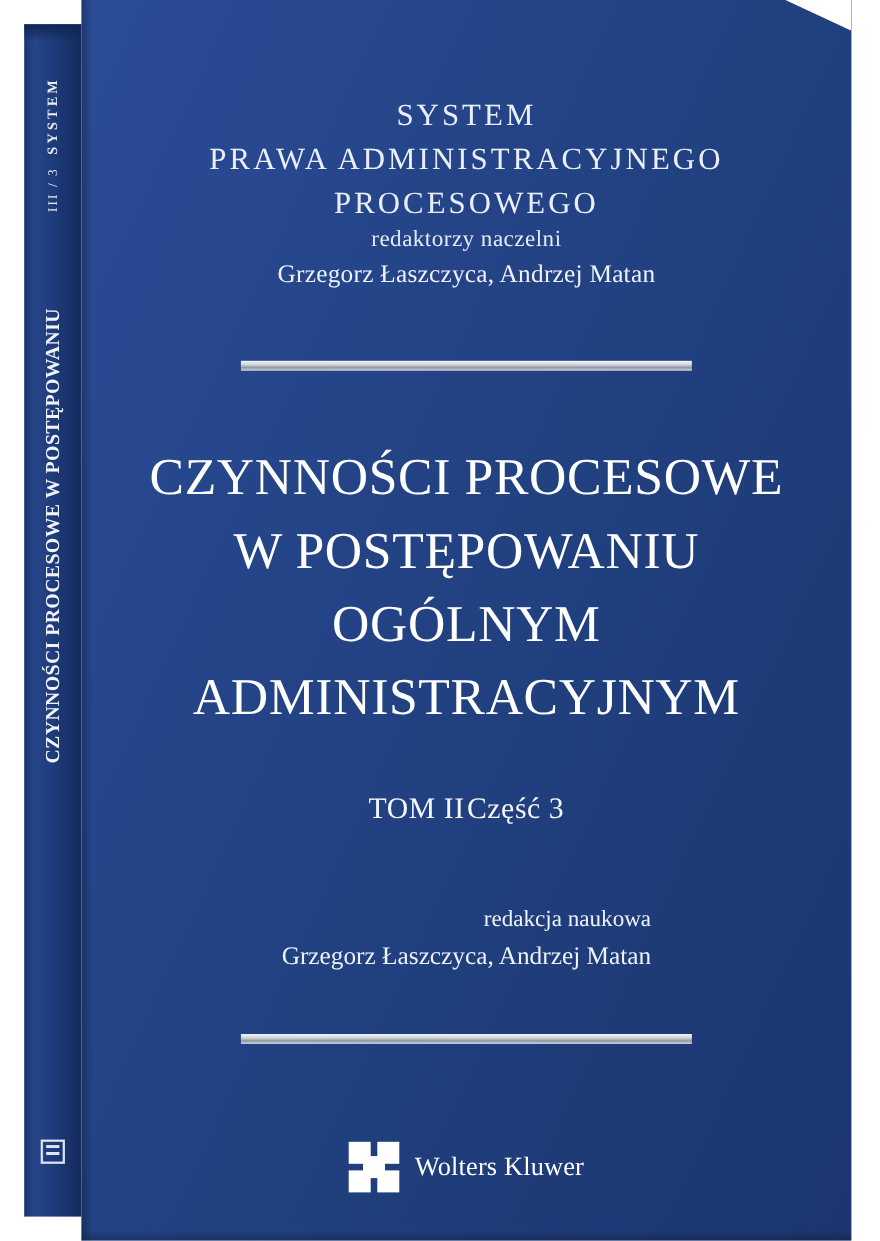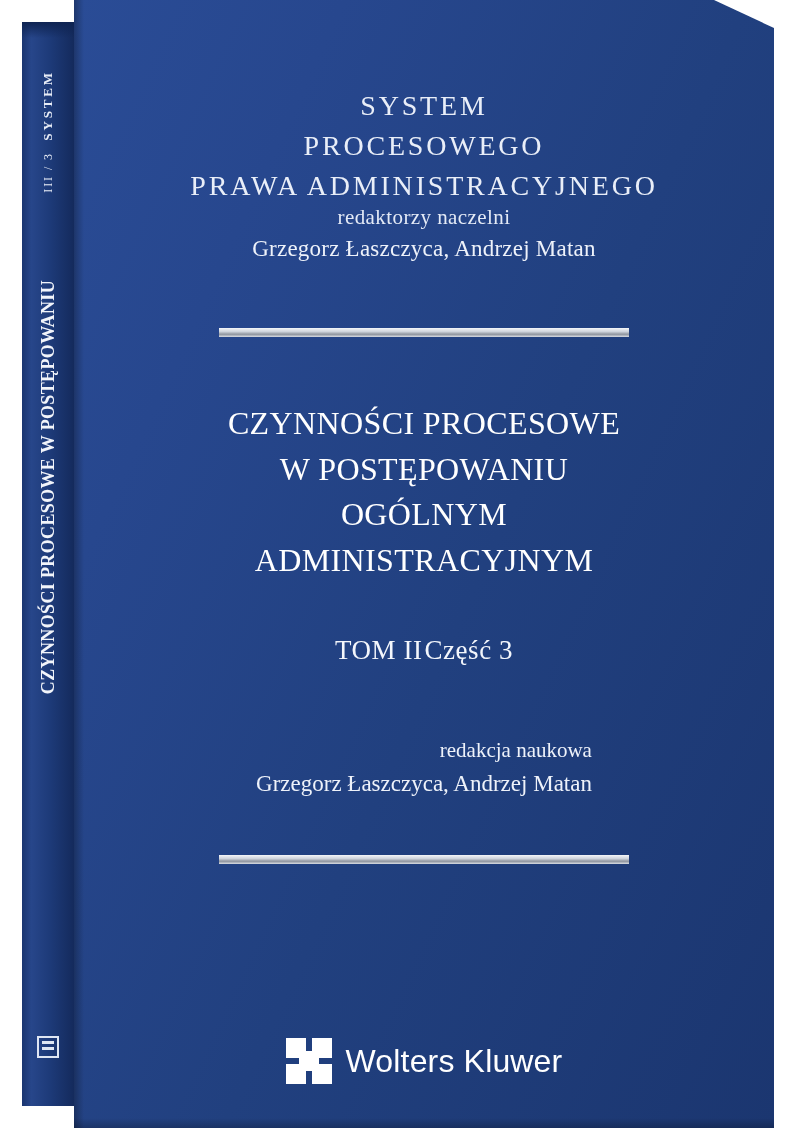--- a/index.html
+++ b/index.html
@@ -157,21 +157,21 @@
     background: linear-gradient(to bottom, #f4f6f9 0%, #cfd4dc 40%, #8f959f 70%, #d9dde4 100%);
     margin: 0 auto;
   }
   .rule-top { margin-top: 66px; }
   .rule-bottom { margin-top: 0; }
 
   .main-title {
     text-align: center;
     color: #ffffff;
     margin-top: 64px;
-    font-size: 32px;
+    font-size: 47px;
     line-height: 1.42;
     letter-spacing: 0.012em;
   }
   .main-title div { white-space: nowrap; }
 
   .volume {
     margin-top: 52px;
     text-align: center;
     color: #f3f6fc;
     font-size: 27px;
@@ -209,23 +209,23 @@
     height: 46px;
     position: relative;
     flex: 0 0 auto;
   }
   .wk-mark .sq {
     position: absolute;
     background: #ffffff;
   }
   .wk-name {
     color: #ffffff;
-    font-size: 32px;
+    font-size: 24px;
     letter-spacing: 0.005em;
-    font-family: Liberation Sans, sans-serif;
+    font-family: Liberation Serif, serif;
     font-weight: normal;
   }
 
   
   .cover-bottom-shadow {
     position: absolute;
     left: 0;
     bottom: 0;
     width: 100%;
     height: 10px;
@@ -246,22 +246,22 @@
   </div>
 
   <div class="cover">
     <div class="cover-left-edge"></div>
     <div class="cover-top-bevel"></div>
 
     <div class="cover-inner">
 
       <div class="series-block">
         <div class="series-line">SYSTEM</div>
+        <div class="series-line">PRAWA ADMINISTRACYJNEGO</div>
         <div class="series-line">PROCESOWEGO</div>
-        <div class="series-line">PRAWA ADMINISTRACYJNEGO</div>
         <div class="series-editors-label">redaktorzy naczelni</div>
         <div class="series-editors-names">Grzegorz Łaszczyca, Andrzej Matan</div>
       </div>
 
       <div class="rule rule-top"></div>
 
       <div class="main-title">
         <div>CZYNNOŚCI PROCESOWE</div>
         <div>W POSTĘPOWANIU</div>
         <div>OGÓLNYM</div>

